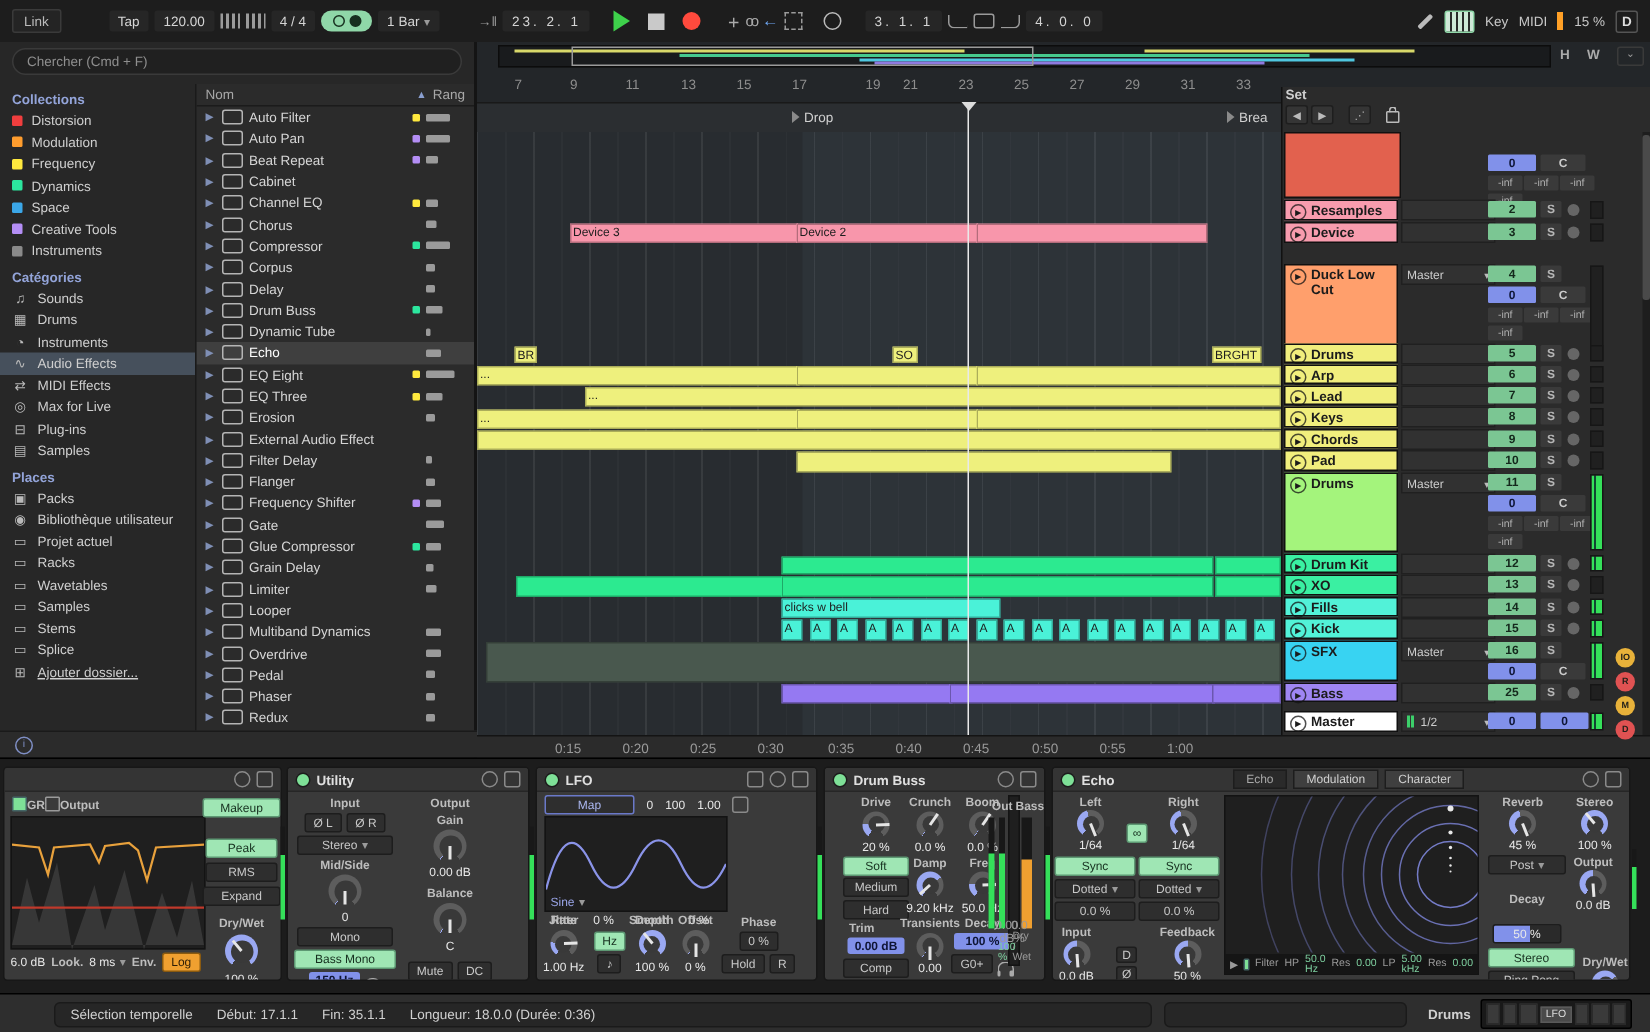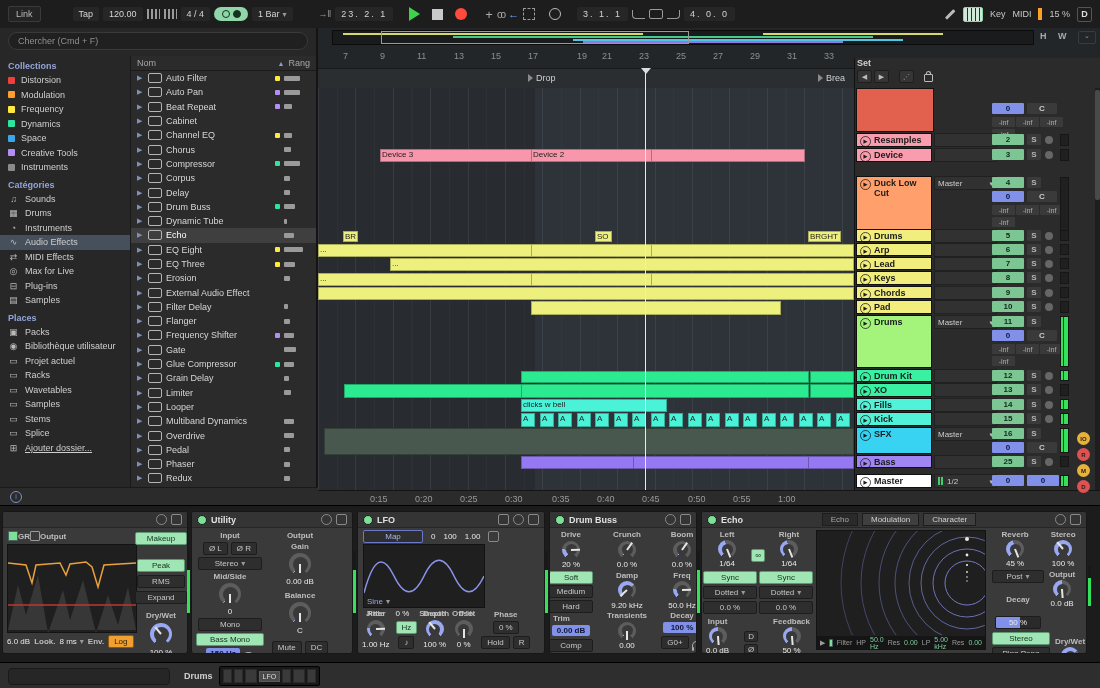--- a/index.html
+++ b/index.html
@@ -1268,21 +1268,21 @@
       </span>
 
     <div class="dev" style="left:549px;width:146px">
       <div class="dev-title">
         <span class="pwr"></span>
         <span class="dev-name">Drum Buss</span>
         <span class="sp"></span>
         <span class="tic rnd"></span>
         <span class="tic"></span>
       </div>
-      <div class="hrow" style="align-items:flex-start;padding:2px 3px;gap:20px">
+      <div class="hrow" style="align-items:flex-start;padding:2px 16px;gap:0">
         <div class="col" style="width:36px;gap:1.5px">
           <span class="lbl">Drive</span>
           <span class="knob sm kv20"></span>
           <span class="val">20 %</span>
           <span class="btn on" style="width:32px">Soft</span>
           <span class="btn" style="width:32px">Medium</span>
           <span class="btn" style="width:32px">Hard</span>
           <span class="lbl" style="align-self:flex-start">Trim</span>
           <span class="vblue" style="width:30px">0.00 dB</span>
           <span class="btn" style="width:32px;margin-top:2px">Comp</span>
@@ -1468,20 +1468,26 @@
           </div>
         </div>
       </div>
     </div>
     <span class="cmeter" style="left:1088px;top:60px;height:40px">
         <i></i>
       </span>
   </div>
 
   <div class="statusbar">
+    <div class="st-box" style="margin-left:36px;width:710px">
+      <span>Sélection temporelle</span>
+      <span><span>Début:</span> <span>17.1.1</span></span>
+      <span><span>Fin:</span> <span>35.1.1</span></span>
+      <span><span>Longueur:</span> <span>18.0.0 (Durée: 0:36)</span></span>
+    </div>
     <div class="st-box" style="margin-left:8px;width:140px"></div>
     <span style="margin-left:14px;font-weight:bold">Drums</span>
     <div class="chainbox" style="margin-left:6px">
       <span class="mini"></span>
         <span class="mini"></span>
         <span class="mini" style="width:10px"></span>
       <span class="chip">LFO</span>
       <span class="mini"></span>
         <span class="mini" style="width:10px"></span>
         <span class="mini"></span>

